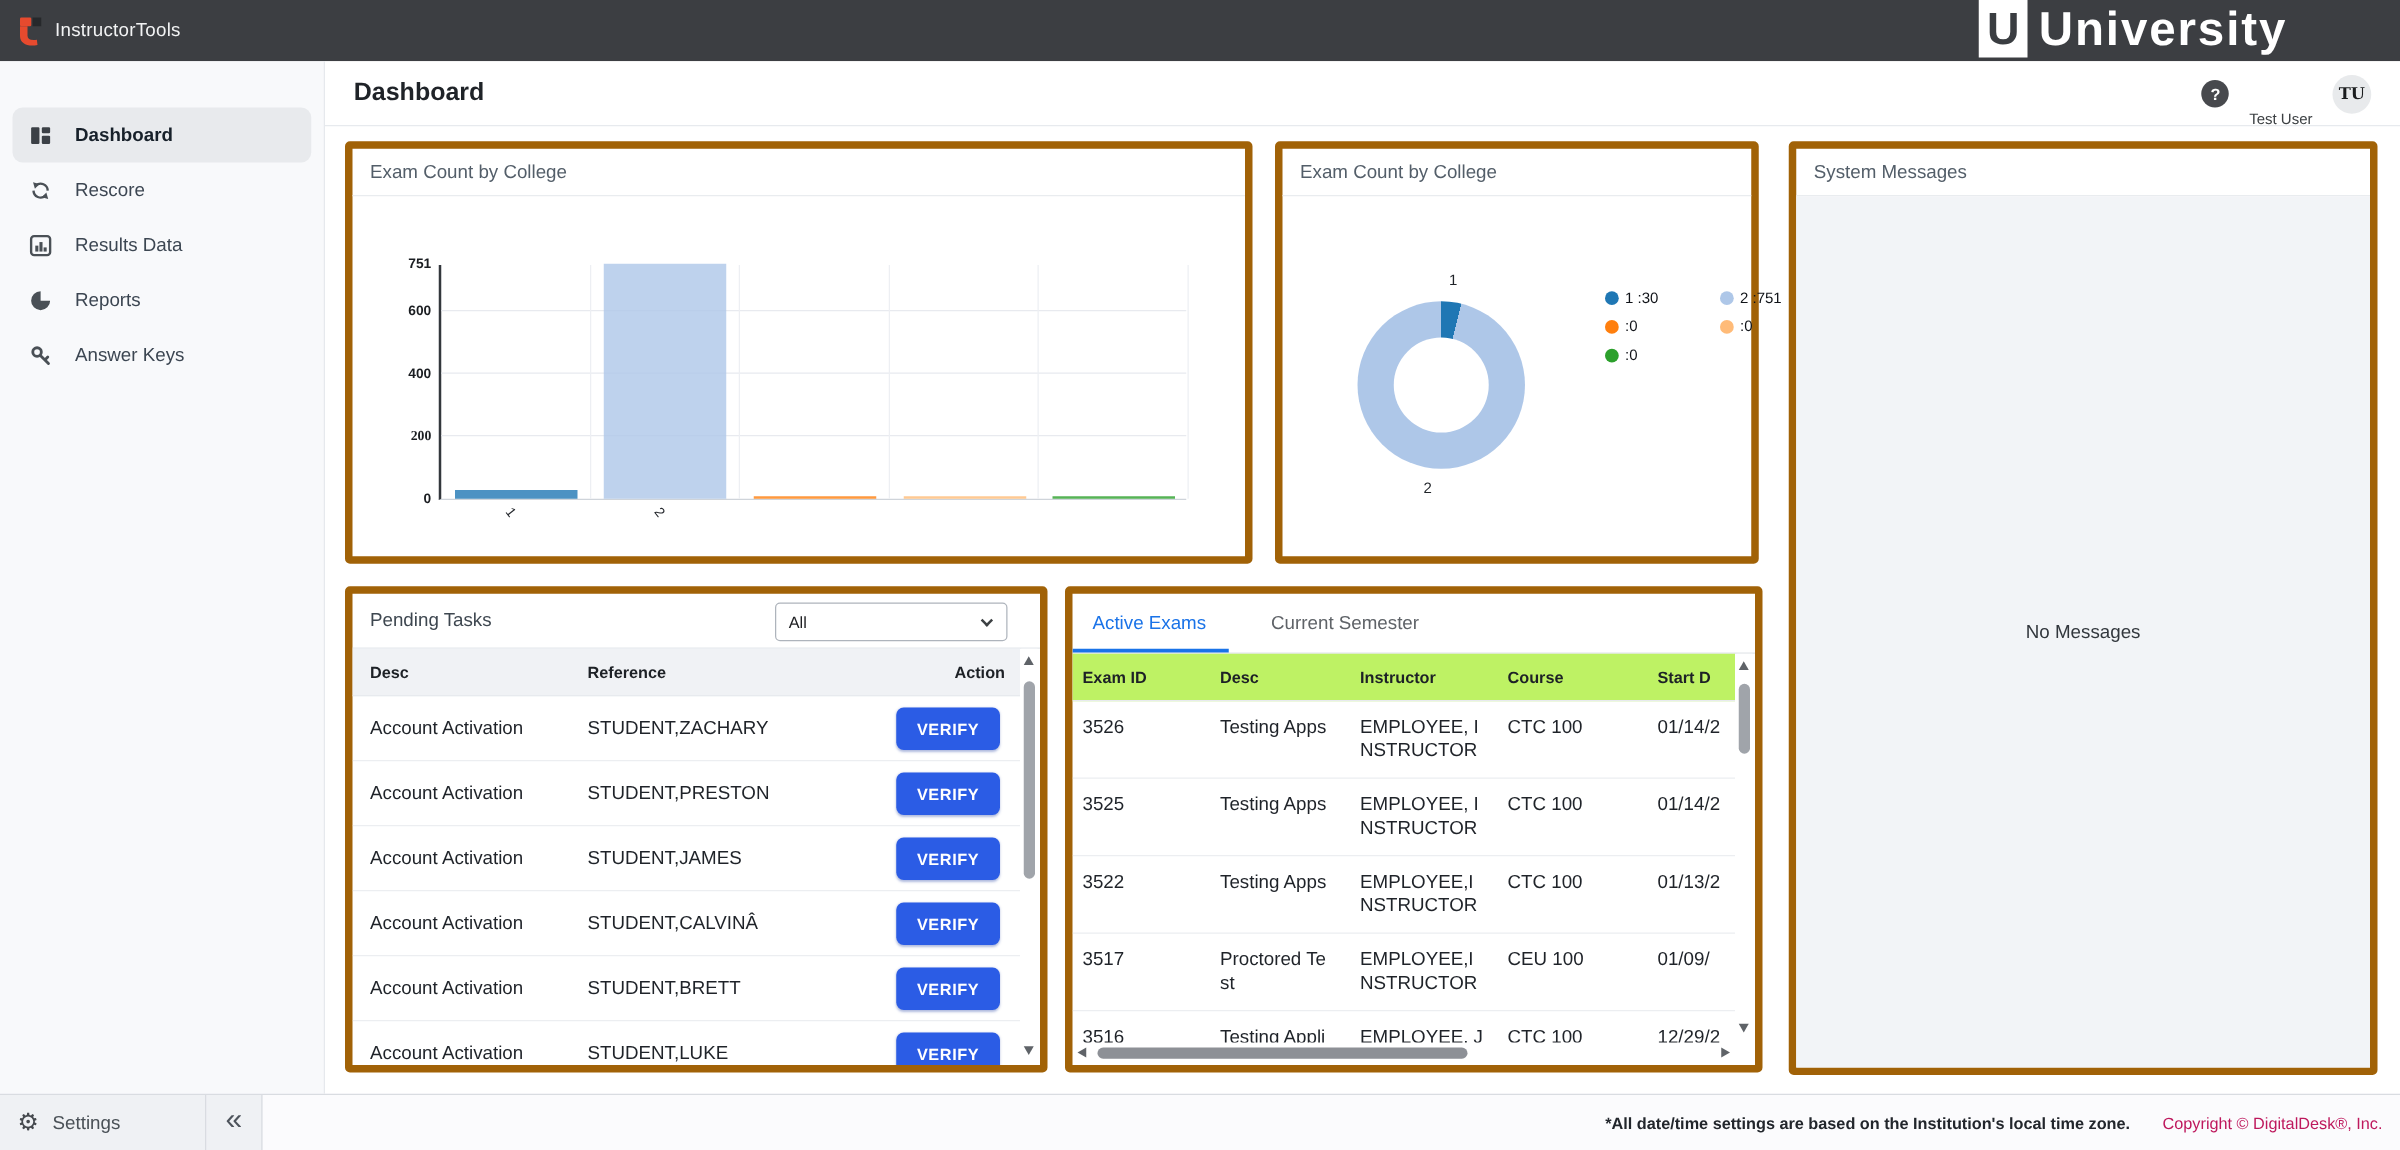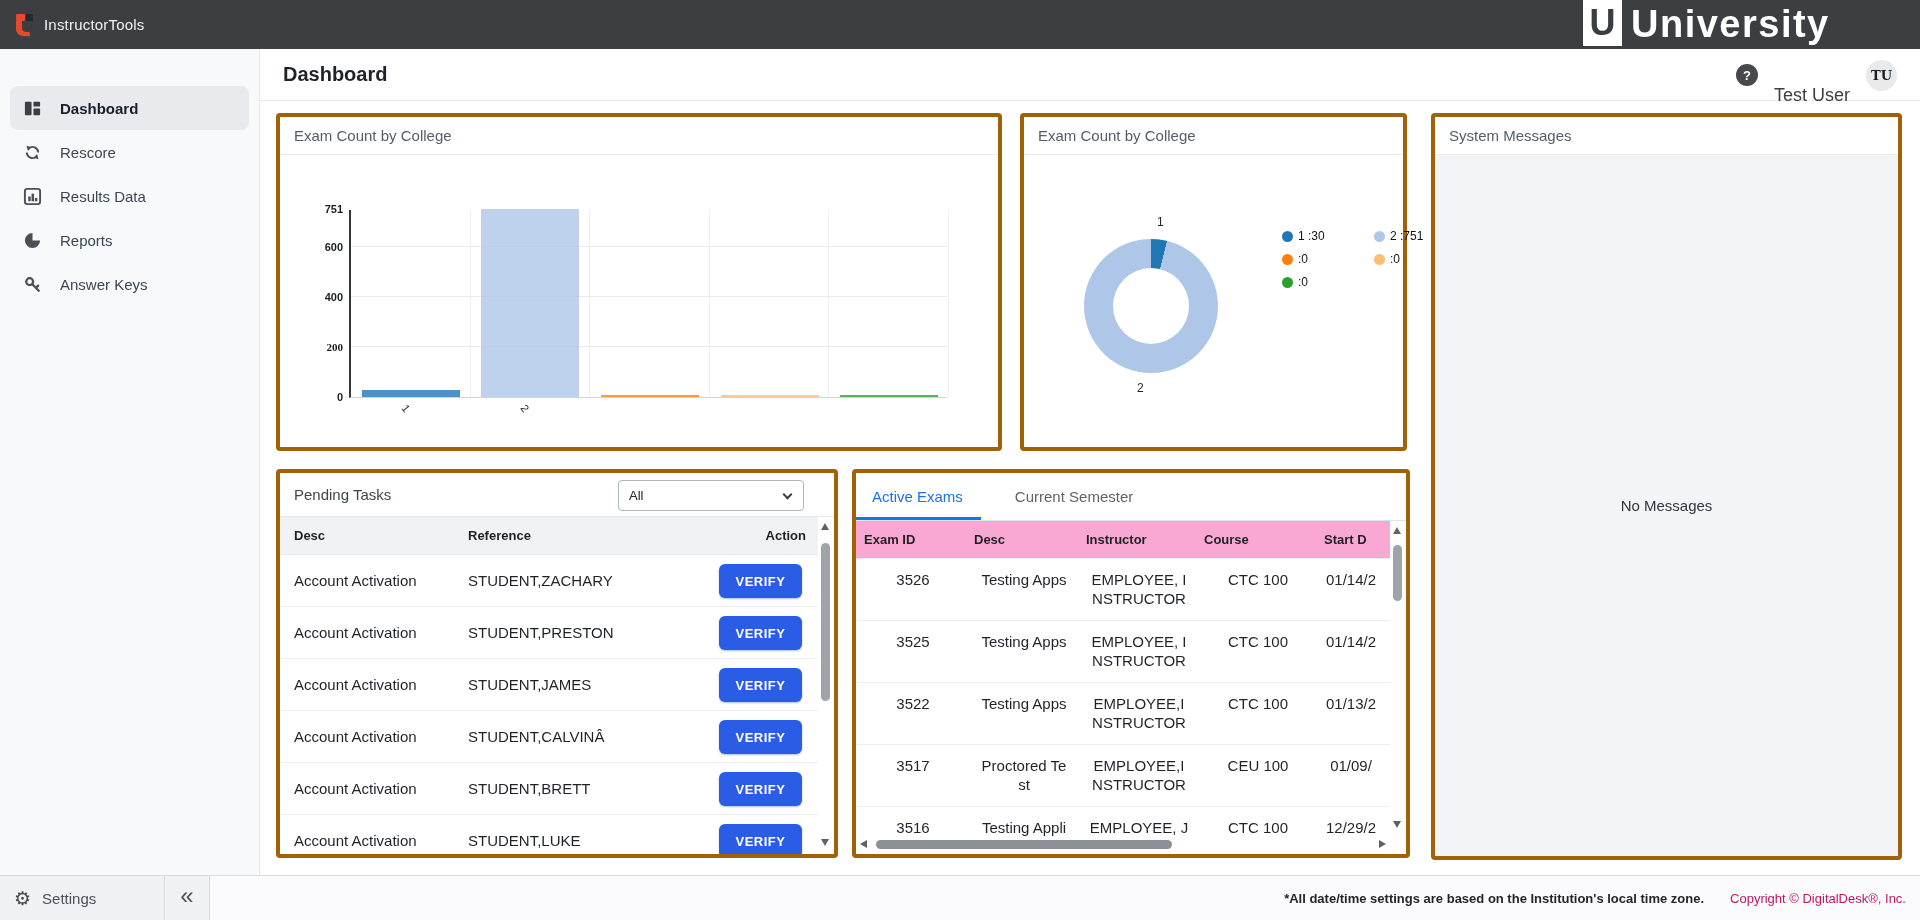--- a/index.html
+++ b/index.html
@@ -21,25 +21,25 @@
   .nav-item.active { background:#e8eaed; }
   .nav-icon { width:20px; height:20px; display:flex; align-items:center; justify-content:center; }
   .nav-label { margin-left:18px; font-size:15px; color:#3c4652; }
   .nav-item.active .nav-label { color:#17202a; font-weight:bold; }
 
   
   .main-header { position:absolute; left:260px; top:49px; width:1660px; height:52px; background:#fff; border-bottom:1px solid #e7eaee; }
   .page-title { position:absolute; left:23px; top:14px; font-size:20px; font-weight:bold; color:#1f2328; }
   .header-right { position:absolute; right:23px; top:0; height:52px; display:flex; align-items:center; gap:16px; }
   .help-circle { width:22px; height:22px; border-radius:50%; background:#47494d; color:#fff; font-size:13px; font-weight:bold; display:flex; align-items:center; justify-content:center; cursor:pointer; }
-  .user-name { font-size:18px; color:#3c4043;margin-top:40px; }
+  .user-name { font-size:12px; color:#3c4043;margin-top:40px; }
   .avatar { width:31px; height:31px; border-radius:50%; background:#e8eaec; display:flex; align-items:center; justify-content:center; font-family:"DejaVu Serif", serif; font-weight:bold; font-size:13px; color:#1b1d1f; cursor:pointer; }
 
   
-  .card { position:absolute; background:#fff; border:4px solid #a16207; border-radius:4px; }
+  .card { position:absolute; background:#fff; border:6px solid #a16207; border-radius:4px; }
   .card-title-row { height:38px; display:flex; align-items:center; padding-left:14px; border-bottom:1px solid #e9ecef; font-size:15px; color:#535e69; }
 
   
   .bar-card { left:276px; top:113px; width:726px; height:338px; }
   .bar-plot { position:absolute; left:69px; top:93px; width:598px; height:188px; border-left:2px solid #33373c; border-bottom:1px solid #cfd4da; }
   .grid-h { position:absolute; left:0; right:0; height:1px; background:#e8eaef; }
   .grid-v { position:absolute; top:0; bottom:0; width:1px; background:#edeff3; }
   .ytick { position:absolute; left:-46px; width:38px; text-align:right; font-size:11px; font-weight:700; color:#1a1d21; }
   .xtick { position:absolute; top:192px; font-size:11px; color:#26292e; transform:rotate(52deg); transform-origin:0 0; }
   .bar { position:absolute; bottom:0; width:98px; opacity:.8; }
@@ -72,23 +72,23 @@
   .p-ref { font-size:15px; color:#1f2329; }
   .verify-btn { position:absolute; right:16px; top:9px; width:83px; height:34px; border:none; border-radius:6px; background:#2b5ce5; color:#fff; font-family:"Liberation Sans",sans-serif; font-size:13px; font-weight:bold; letter-spacing:.5px; cursor:pointer; box-shadow:0 1px 2px rgba(30,60,160,.35); }
 
   
   .exams-card { left:852px; top:469px; width:558px; height:389px; overflow:hidden; }
   .tabs { height:48px; display:flex; border-bottom:1px solid #dfe3e7; position:relative; }
   .tab { position:relative; padding:0 18px 0 16px; display:flex; align-items:center; font-size:15px; color:#5f6368; cursor:pointer; }
   .tab + .tab { margin-left:18px; }
   .tab.active { color:#1a73e8; }
   .tab.active::after { content:''; position:absolute; left:0; right:0; bottom:0; height:3px; background:#1a73e8; }
-  .ex-thead { position:absolute; left:0; top:48px; right:16px; height:38px; background:#f9a8d4; display:grid; grid-template-columns:110px 112px 118px 120px 1fr; align-items:center; padding-left:8px; font-size:13px; font-weight:bold; color:#1d2126; border-bottom:1px solid #e7eaee; overflow:hidden; white-space:nowrap; }
+  .ex-thead { position:absolute; left:0; top:48px; right:16px; height:38px; background:#bef264; display:grid; grid-template-columns:110px 112px 118px 120px 1fr; align-items:center; padding-left:8px; font-size:13px; font-weight:bold; color:#1d2126; border-bottom:1px solid #e7eaee; overflow:hidden; white-space:nowrap; }
   .ex-rows { position:absolute; left:0; top:86px; right:16px; bottom:18px; overflow:hidden; }
-  .e-row { display:grid; grid-template-columns:110px 112px 118px 120px 1fr; padding:11px 0 10px 8px; min-height:62px; border-bottom:1px solid #eceef1; font-size:15px; color:#1f2329; line-height:19px;text-align:center; }
+  .e-row { display:grid; grid-template-columns:110px 112px 118px 120px 1fr; padding:11px 0 10px 8px; min-height:62px; border-bottom:1px solid #eceef1; font-size:15px; color:#1f2329; line-height:19px; }
   .e-cell { padding-right:12px; }
   .e-date { white-space:nowrap; overflow:hidden; }
 
   
   .vscroll { position:absolute; width:13px; background:#fff; }
   .vscroll .tri-up { position:absolute; top:6px; left:2px; }
   .vscroll .tri-down { position:absolute; bottom:6px; left:2px; }
   .vthumb { position:absolute; left:2px; width:9px; background:#a0a4aa; border-radius:6px; }
   .hscroll { position:absolute; height:13px; }
   .hthumb { position:absolute; top:2px; height:9px; background:#8d9096; border-radius:5px; }

